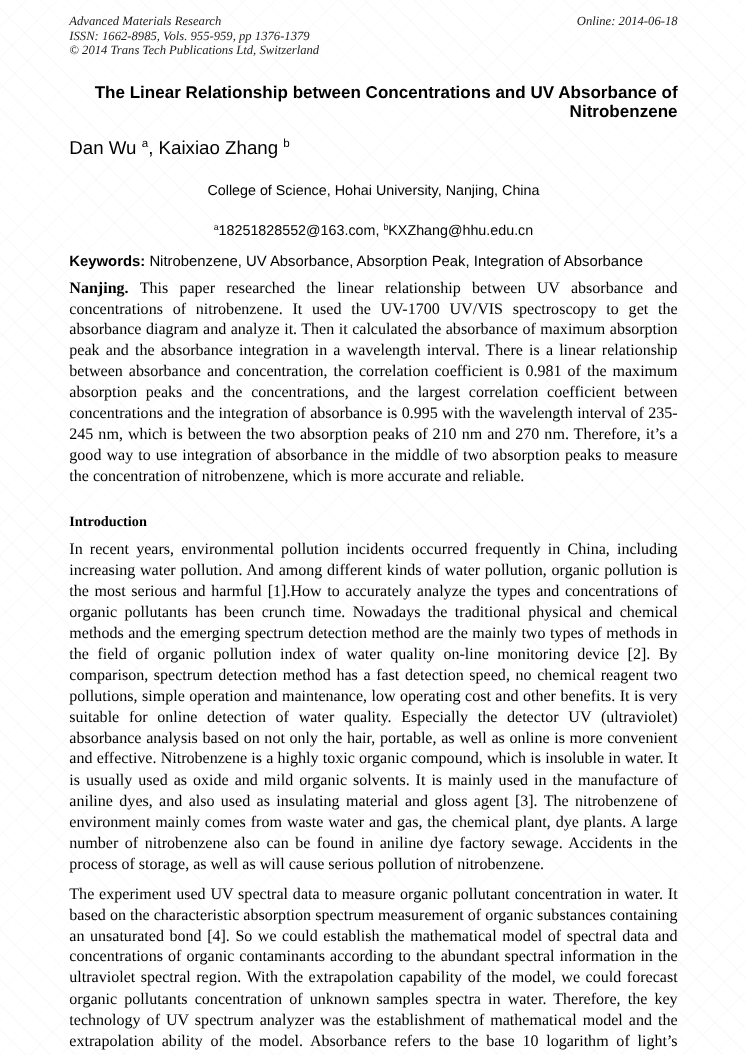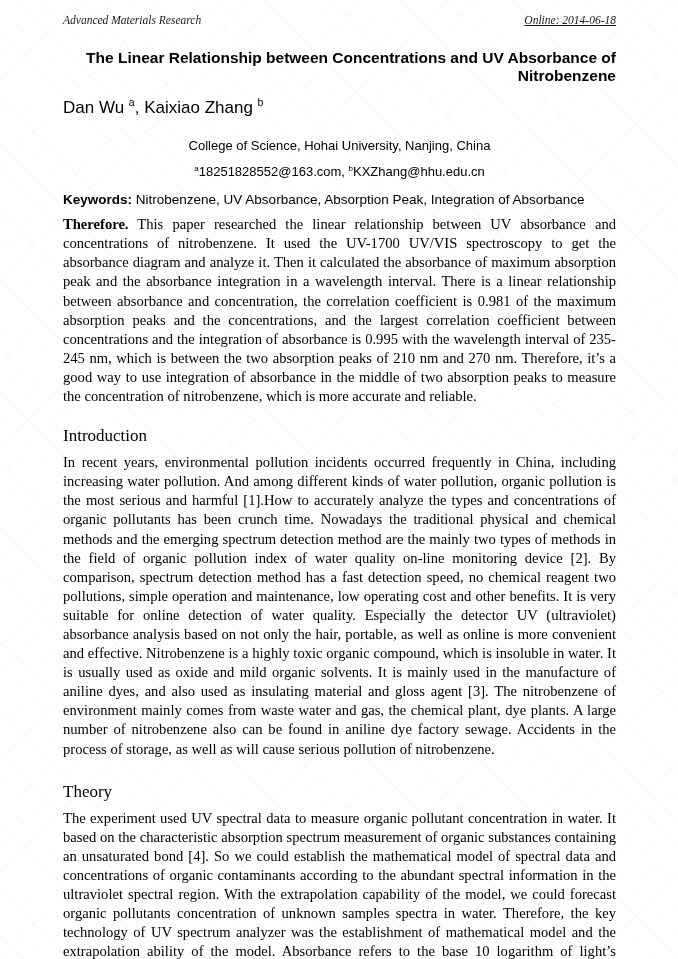--- a/index.html
+++ b/index.html
@@ -32,21 +32,20 @@
     font-size: 11.5px;
     line-height: 13.2px;
     color: #1a1a1a;
   }
   .header-right {
     font-style: italic;
     font-size: 11.5px;
     line-height: 13.2px;
     color: #1a1a1a;
     white-space: nowrap;
-    text-decoration: underline;
   }
   .paper-title {
     margin: 22px auto 0 auto;
     max-width: 592px;
     text-align: right;
     font-family: "Liberation Sans", sans-serif;
     font-weight: bold;
     font-size: 15.5px;
     line-height: 17.5px;
     color: #000000;
@@ -66,21 +65,21 @@
   }
   .affiliation {
     margin-top: 20px;
     text-align: center;
     font-family: "Liberation Sans", sans-serif;
     font-size: 13px;
     line-height: 16px;
     color: #000000;
   }
   .emails {
-    margin-top: 9px;
+    margin-top: 20px;
     text-align: center;
     font-family: "Liberation Sans", sans-serif;
     font-size: 13px;
     line-height: 17px;
     color: #000000;
   }
   .keywords {
     margin-top: 12px;
     font-family: "Liberation Sans", sans-serif;
     font-size: 13.5px;
@@ -92,37 +91,39 @@
     margin-top: 7px;
     font-family: "Liberation Serif", serif;
     font-size: 14.6px;
     line-height: 19.1px;
     text-align: justify;
     color: #000000;
   }
   .body-para b { font-weight: bold; }
   .section-heading {
     font-family: "Liberation Serif", serif;
-    font-weight: normal;
-    font-size: 17px;
+    font-weight: bold;
+    font-size: 13px;
     line-height: 18px;
     color: #000000;
   }
   .section-heading.intro { margin-top: 21px; }
   .section-heading.theory { margin-top: 24px; }
   .section-para { margin-top: 8px; }
 </style>
 </head>
 <body>
 
 <div class="page">
 
   <div class="header-row">
     <div class="header-left">
       <div>Advanced Materials Research</div>
+      <div>ISSN: 1662-8985, Vols. 955-959, pp 1376-1379</div>
+      <div>© 2014 Trans Tech Publications Ltd, Switzerland</div>
     </div>
     <div class="header-right">Online: 2014-06-18</div>
   </div>
 
   <h1 class="paper-title">The Linear Relationship between Concentrations and UV Absorbance of Nitrobenzene</h1>
 
   <div class="authors">
     <span>Dan Wu</span>
     <sup>a</sup><span>, </span><span>Kaixiao Zhang</span>
     <sup>b</sup>
@@ -133,23 +134,22 @@
   <div class="emails">
     <sup>a</sup><span>18251828552@163.com, </span><sup>b</sup><span>KXZhang@hhu.edu.cn</span>
   </div>
 
   <div class="keywords">
     <b>Keywords:</b>
     <span>Nitrobenzene, UV Absorbance, Absorption Peak, Integration of Absorbance</span>
   </div>
 
   <p class="body-para">
-    <b>Therefore.</b>
+    <b>Nanjing.</b>
     <span>This paper researched the linear relationship between UV absorbance and concentrations of nitrobenzene. It used the UV-1700 UV/VIS spectroscopy to get the absorbance diagram and analyze it. Then it calculated the absorbance of maximum absorption peak and the absorbance integration in a wavelength interval. There is a linear relationship between absorbance and concentration, the correlation coefficient is 0.981 of the maximum absorption peaks and the concentrations, and the largest correlation coefficient between concentrations and the integration of absorbance is 0.995 with the wavelength interval of 235-245 nm, which is between the two absorption peaks of 210 nm and 270 nm. Therefore, it’s a good way to use integration of absorbance in the middle of two absorption peaks to measure the concentration of nitrobenzene, which is more accurate and reliable.</span>
   </p>
 
   <h2 class="section-heading intro">Introduction</h2>
   <p class="body-para section-para">In recent years, environmental pollution incidents occurred frequently in China, including increasing water pollution. And among different kinds of water pollution, organic pollution is the most serious and harmful [1].How to accurately analyze the types and concentrations of organic pollutants has been crunch time. Nowadays the traditional physical and chemical methods and the emerging spectrum detection method are the mainly two types of methods in the field of organic pollution index of water quality on-line monitoring device [2]. By comparison, spectrum detection method has a fast detection speed, no chemical reagent two pollutions, simple operation and maintenance, low operating cost and other benefits. It is very suitable for online detection of water quality. Especially the detector UV (ultraviolet) absorbance analysis based on not only the hair, portable, as well as online is more convenient and effective. Nitrobenzene is a highly toxic organic compound, which is insoluble in water. It is usually used as oxide and mild organic solvents. It is mainly used in the manufacture of aniline dyes, and also used as insulating material and gloss agent [3]. The nitrobenzene of environment mainly comes from waste water and gas, the chemical plant, dye plants. A large number of nitrobenzene also can be found in aniline dye factory sewage. Accidents in the process of storage, as well as will cause serious pollution of nitrobenzene.</p>
 
-  <h2 class="section-heading theory">Theory</h2>
   <p class="body-para section-para">The experiment used UV spectral data to measure organic pollutant concentration in water. It based on the characteristic absorption spectrum measurement of organic substances containing an unsaturated bond [4]. So we could establish the mathematical model of spectral data and concentrations of organic contaminants according to the abundant spectral information in the ultraviolet spectral region. With the extrapolation capability of the model, we could forecast organic pollutants concentration of unknown samples spectra in water. Therefore, the key technology of UV spectrum analyzer was the establishment of mathematical model and the extrapolation ability of the model. Absorbance refers to the base 10 logarithm of light’s incident intensity and transmitted intensity through solution or substances. It is affected by solvent, concentration, temperature and so on. The absorbance is denoted by A and is a physical quantity to measure the degree of light absorbed by material. Absorbance of different organic pollutants is different. In this experiment, we got the data of different concentrations of nitrobenzene solution through the UV detection. Next we used Origin software to draw the original spectra, and reached the absorbance by using the absorbance of</p>
 
 </div>
 
 </body></html>

